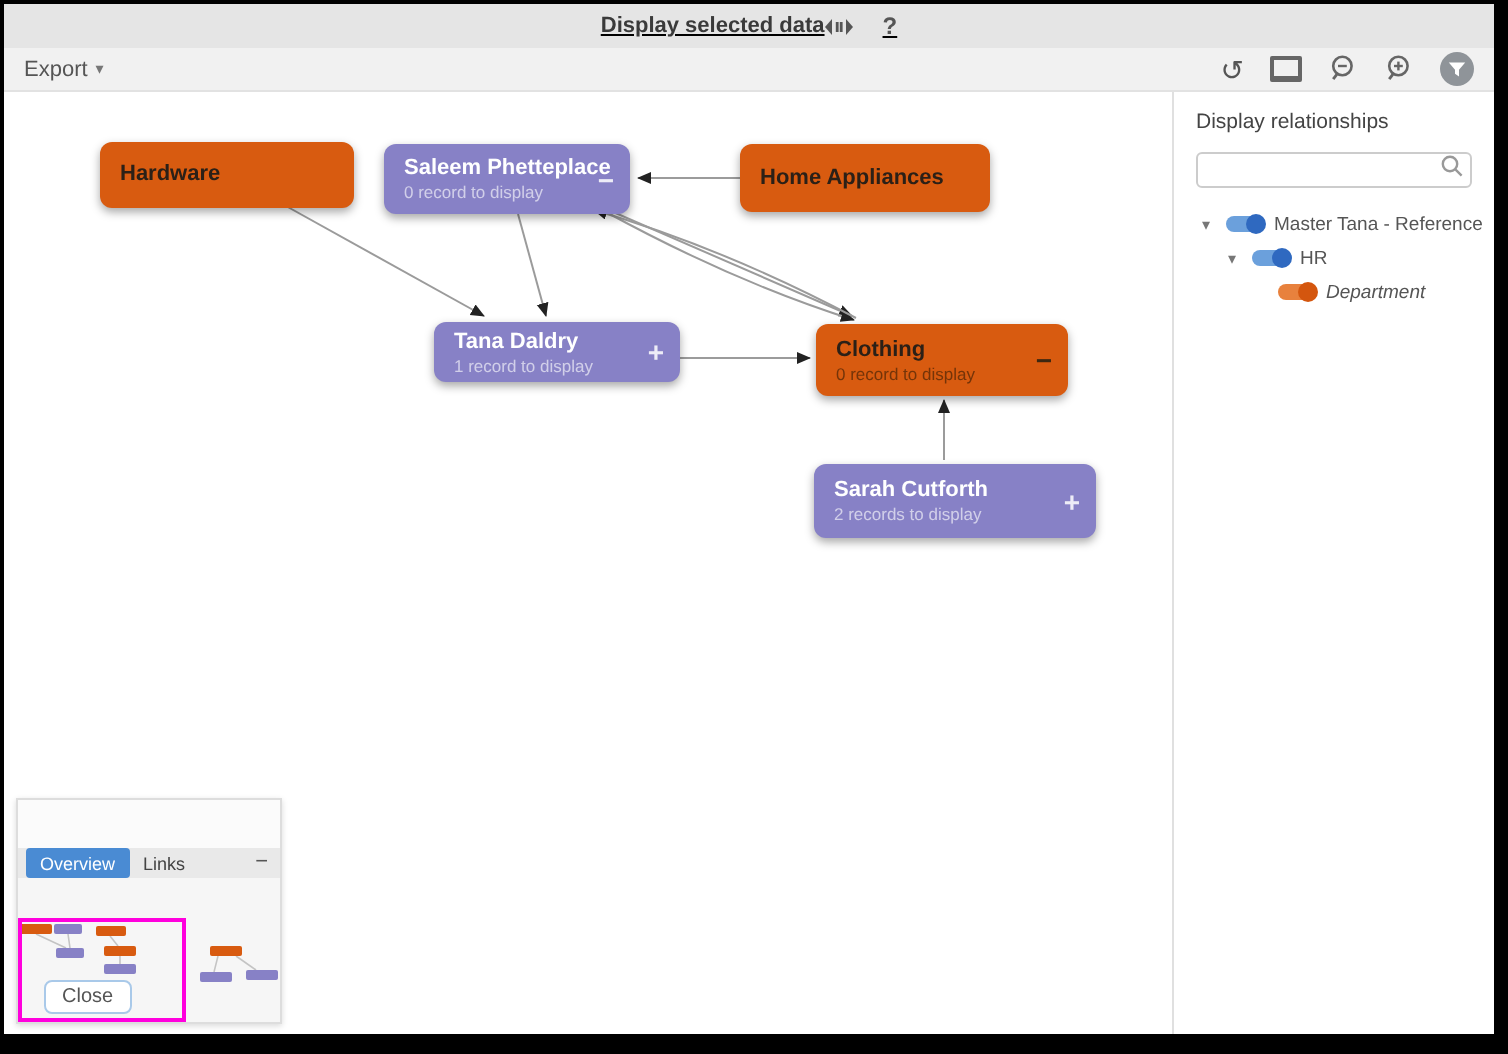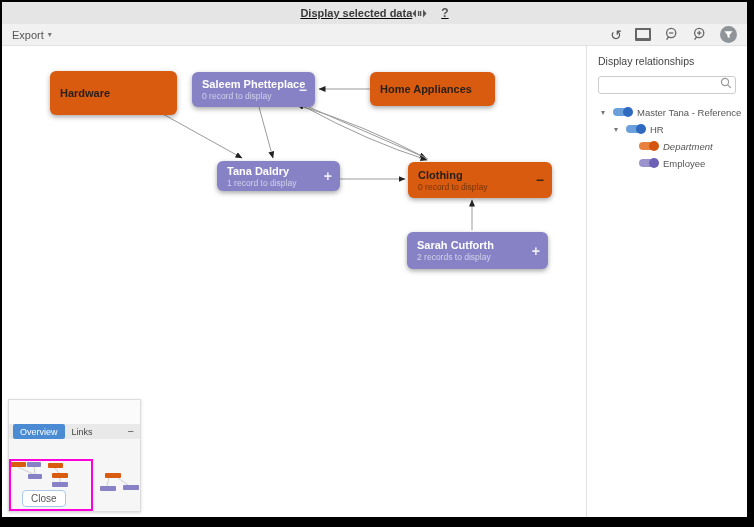--- a/index.html
+++ b/index.html
@@ -132,37 +132,37 @@
         <line x1="141" y1="57" x2="240" y2="112" stroke="#9b9b9b" stroke-width="1" marker-end="url(#arrowhead)"></line>
             <line x1="257" y1="61" x2="271" y2="112" stroke="#9b9b9b" stroke-width="1" marker-end="url(#arrowhead)"></line>
             <line x1="368" y1="43" x2="317" y2="43" stroke="#9b9b9b" stroke-width="1" marker-end="url(#arrowhead)"></line>
             <line x1="300" y1="58" x2="424" y2="112" stroke="#9b9b9b" stroke-width="1" marker-end="url(#arrowhead)"></line>
             <path d="M301 60 Q365 95 425 114" fill="none" stroke="#9b9b9b" stroke-width="1" marker-end="url(#arrowhead)"></path>
             <path d="M426 113 Q360 78 295 59" fill="none" stroke="#9b9b9b" stroke-width="1" marker-end="url(#arrowhead)"></path>
             <line x1="338" y1="133" x2="403" y2="133" stroke="#9b9b9b" stroke-width="1" marker-end="url(#arrowhead)"></line>
             <line x1="470" y1="184" x2="470" y2="154" stroke="#9b9b9b" stroke-width="1" marker-end="url(#arrowhead)"></line>
           </svg>
         <div id="nodes">
-            <div class="node orange" style="left: 48px; top: 25px; width: 127px; height: 44px;">
+            <div class="node orange" style="left: 48px; top: 25px; width: 127px; height: 33px;">
               <div class="node-title">Hardware</div>
             </div>
             <div class="node purple" style="left: 190px; top: 26px; width: 123px; height: 35px;">
               <div class="node-title">Saleem Phetteplace</div>
               <div class="node-sub">0 record to display</div>
               <span class="node-badge">−</span>
             </div>
             <div class="node orange" style="left: 368px; top: 26px; width: 125px; height: 34px;">
               <div class="node-title">Home Appliances</div>
             </div>
             <div class="node purple" style="left: 215px; top: 115px; width: 123px; height: 30px;">
               <div class="node-title">Tana Daldry</div>
               <div class="node-sub">1 record to display</div>
               <span class="node-badge">+</span>
             </div>
-            <div class="node orange" style="left: 406px; top: 116px; width: 144px; height: 36px;">
+            <div class="node orange" style="left: 406px; top: 116px; width: 126px; height: 36px;">
               <div class="node-title">Clothing</div>
               <div class="node-sub">0 record to display</div>
               <span class="node-badge">−</span>
             </div>
             <div class="node purple" style="left: 405px; top: 186px; width: 141px; height: 37px;">
               <div class="node-title">Sarah Cutforth</div>
               <div class="node-sub">2 records to display</div>
               <span class="node-badge">+</span>
             </div>
           </div>
@@ -224,25 +224,18 @@
               </span>
               <span class="tree-label">HR</span>
             </div>
             <div class="tree-row" style="padding-left: 29px; font-style: italic;">
               <span class="tree-spacer"></span>
               <span class="toggle" style="background: rgb(232, 129, 61);">
                 <span class="knob" style="background: rgb(212, 86, 14);"></span>
               </span>
               <span class="tree-label">Department</span>
             </div>
-            <div class="tree-row" style="padding-left: 29px;">
-              <span class="tree-spacer"></span>
-              <span class="toggle" style="background: rgb(154, 147, 205);">
-                <span class="knob" style="background: rgb(108, 97, 181);"></span>
-              </span>
-              <span class="tree-label">Employee</span>
-            </div>
           </div>
       </div>
     </div>
 
   </div>
 </div>
 
 </body></html>

